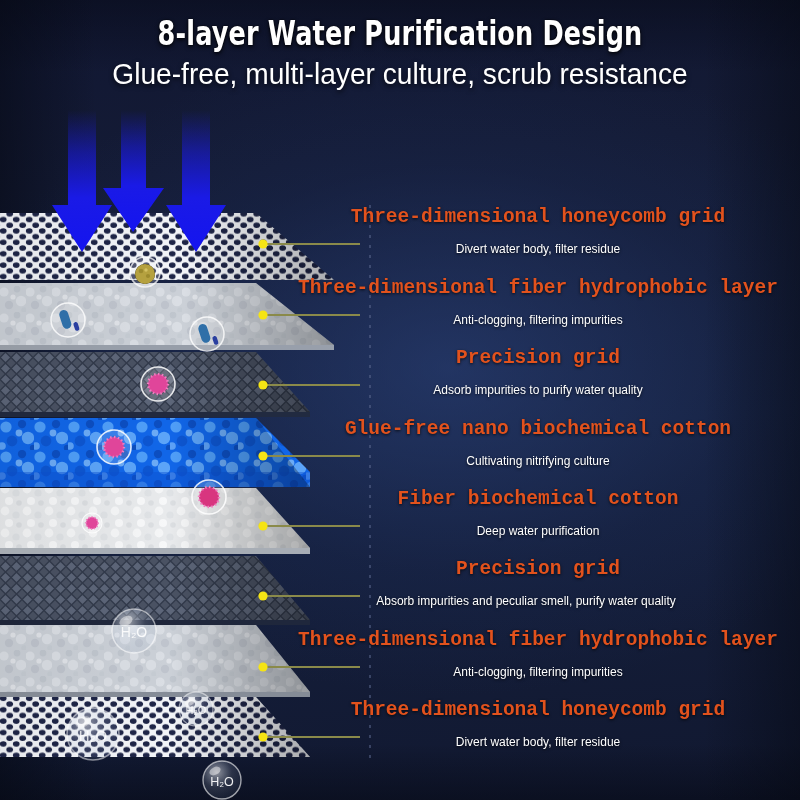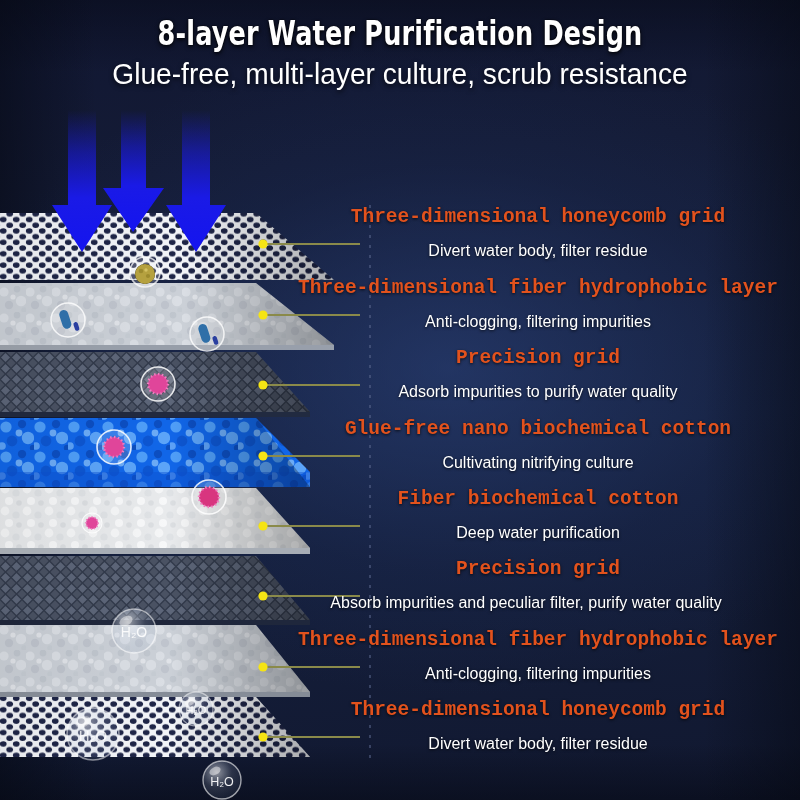--- a/index.html
+++ b/index.html
@@ -53,21 +53,21 @@
   .lbl{
     position:absolute; left:276px; width:524px; text-align:center;
     z-index:35; white-space:nowrap;
   }
   .lbl.head{
     color:#e2521d; font-size:19.5px; font-weight:bold;
     text-shadow:0 1px 3px rgba(0,0,0,.75);
     font-family:Liberation Mono, monospace;
   }
   .lbl.desc{
-    color:#ffffff; font-size:16px; font-weight:400;
+    color:#ffffff; font-size:12px; font-weight:400;
     text-shadow:0 1px 3px rgba(0,0,0,.75);
   }
   .lbl.wide{ left:252px; width:548px; }
 </style>
 </head>
 <body>
 
 <div id="stage">
 
   <div class="hdr" id="title">8-layer Water Purification Design</div>
@@ -308,21 +308,21 @@
   <div class="lbl head" style="top:347px">Precision grid</div>
   <div class="lbl head" style="top:418px">Glue-free nano biochemical cotton</div>
 
   <div class="lbl desc" style="top:383px">Adsorb impurities to purify water quality</div>
   <div class="lbl desc" style="top:454px">Cultivating nitrifying culture</div>
 
   <div class="lbl desc" style="top:524px">Deep water purification</div>
   <div class="lbl head" style="top:488px">Fiber biochemical cotton</div>
 
   <div class="lbl head" style="top:558px">Precision grid</div>
-  <div class="lbl desc wide" style="top:594px">Absorb impurities and peculiar filter, purify water quality</div>
+  <div class="lbl desc wide" style="top:594px">Absorb impurities and peculiar smell, purify water quality</div>
 
   <div class="lbl head" style="top:629px">Three-dimensional fiber hydrophobic layer</div>
   <div class="lbl desc" style="top:665px">Anti-clogging, filtering impurities</div>
 
   <div class="lbl head" style="top:699px">Three-dimensional honeycomb grid</div>
   <div class="lbl desc" style="top:735px">Divert water body, filter residue</div>
 
 </div>
 
 </body></html>

